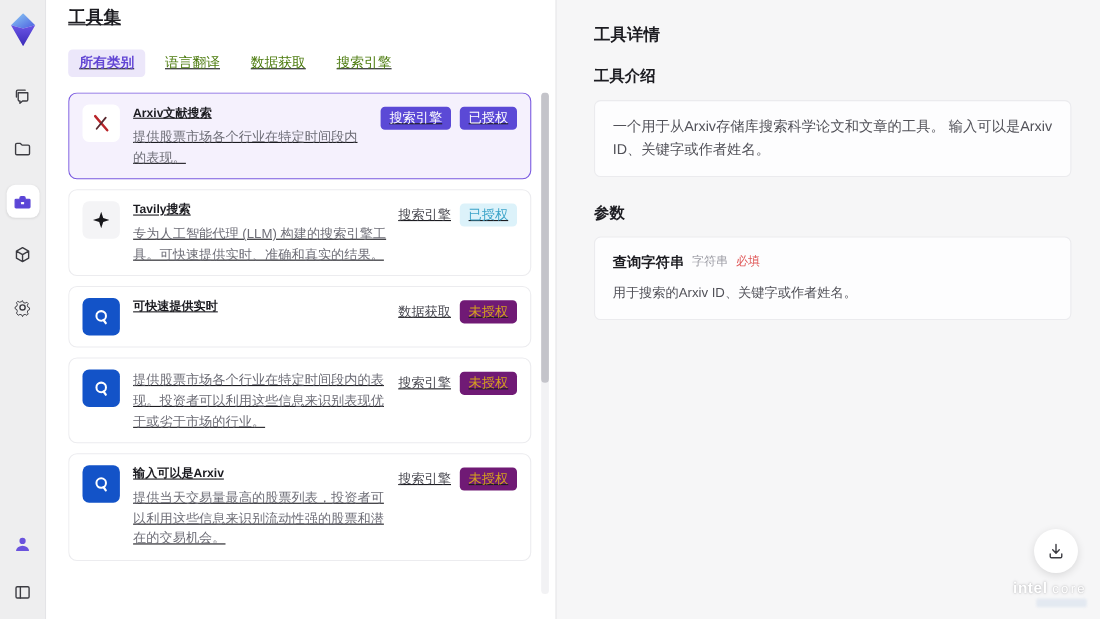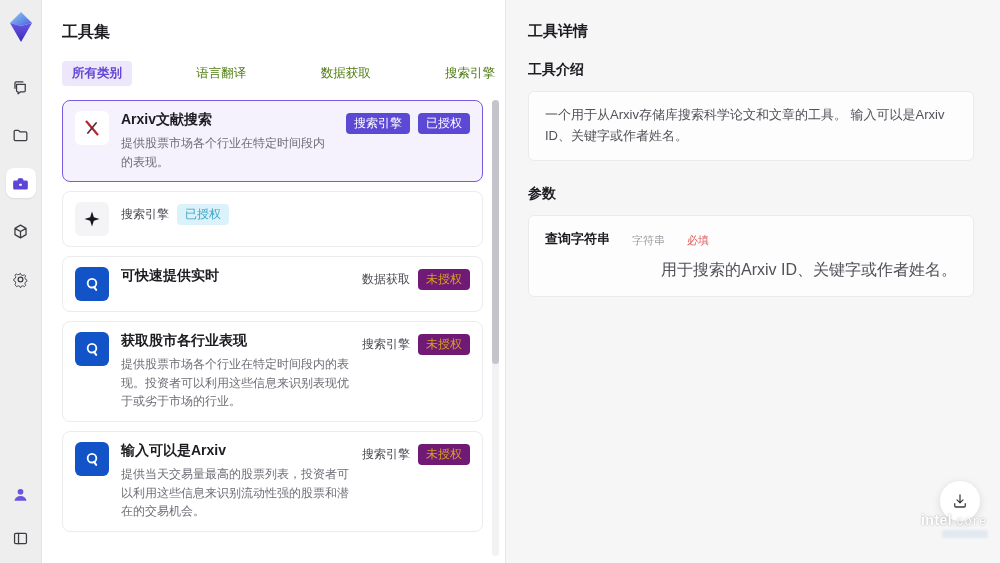--- a/index.html
+++ b/index.html
@@ -14,71 +14,71 @@
   .rail-nav { display:flex; flex-direction:column; gap:18px; align-items:center; }
   .rail-btn { width:30px; height:30px; border-radius:8px; display:flex; align-items:center;
     justify-content:center; cursor:pointer; }
   .rail-btn svg { width:19px; height:19px; stroke:#3c3c42; fill:none; stroke-width:1.6;
     stroke-linecap:round; stroke-linejoin:round; }
   .rail-btn.active { background:#ffffff; box-shadow:0 1px 2px rgba(0,0,0,.08); }
   .rail-btn.active svg { stroke:#5b45d6; fill:#5b45d6; }
   .rail-bottom { margin-top:auto; display:flex; flex-direction:column; gap:14px; align-items:center; }
 
   
-  .tools { width:463px; height:100%; padding:22px 0 0 20px; position:relative; flex-shrink:0; background:#fff; }
+  .tools { width:463px; height:100%; padding:6px 0 0 20px; position:relative; flex-shrink:0; background:#fff;text-decoration:underline; }
   .tools-title { font-size:16px; font-weight:bold; margin-bottom:18px; }
-  .tabs { display:flex; gap:20px; align-items:center; margin-bottom:14px; font-size:12.5px;justify-content:space-between; }
+  .tabs { display:flex; gap:8px; align-items:center; margin-bottom:14px; font-size:12.5px; }
   .tab { color:#4d7c0f; cursor:pointer; padding:4px 10px; border-radius:4px; }
   .tab.active { color:#6246d4; background:#ece7fa; font-weight:bold; }
   .tool-list { position:relative; height:460px; padding-right:22px; overflow:hidden;
     display:flex; flex-direction:column; gap:9px; }
 
   .card { display:flex; align-items:flex-start; background:#fff; border:1px solid #ececef;
     border-radius:8px; padding:10px 12px; cursor:pointer; flex-shrink:0; }
   .card.selected { background:#f5f1fd; border:1px solid #7a5ae0; }
   .card-icon { width:34px; height:34px; border-radius:6px; margin-right:12px; flex-shrink:0;
     display:flex; align-items:center; justify-content:center; background:#f4f4f6; }
   .card.selected .card-icon { background:#ffffff; }
   .card-icon.blue { background:#1353c8; }
   .card-body { flex:1; min-width:0; padding-right:10px; }
-  .card-title { font-size:14px; font-weight:bold; color:#1b1b20; margin-bottom:5px; }
+  .card-title { font-size:11px; font-weight:bold; color:#1b1b20; margin-bottom:5px; }
   .card-desc { font-size:12px; color:#6e6e77; line-height:1.55; }
   .card-tags { display:flex; gap:8px; align-items:center; flex-shrink:0; margin-top:2px; }
   .tag { font-size:12px; border-radius:4px; padding:2px 8px; white-space:nowrap; }
   .tag-solid { background:#5b49d6; color:#fff; }
   .tag-plain { color:#4b4b53; padding:2px 0; }
   .tag-cyan { background:#dcf2fa; color:#3ca4c9; }
   .tag-amber { background:#701a75; color:#d4a11e;text-align:center; }
 
   .scrollbar { position:absolute; right:6px; top:0; width:7px; height:456px;
     background:#f2f2f4; border-radius:4px; }
   .scrollbar-thumb { position:absolute; top:0; left:0; width:7px; height:58%;
     background:#c4c4ca; border-radius:4px; cursor:grab; }
 
   
   .detail { flex:1; height:100%; background:#f6f6f7; border-left:1px solid #e7e7ea;
-    padding:22px 26px 0 22px; position:relative; }
+    padding:22px 26px 0 34px; position:relative; }
   .detail-title { font-size:15px; font-weight:bold; margin-bottom:20px; }
   .section-h { font-size:14px; font-weight:bold; margin-bottom:12px; }
   .box { background:#fdfdfe; border:1px solid #ebebee; border-radius:6px;
     padding:13px 16px; font-size:13px; color:#515158; line-height:1.6; }
   .intro-box { margin-bottom:24px; }
-  .param-line { display:flex; align-items:flex-end; gap:22px; margin-bottom:8px; }
+  .param-line { display:flex; align-items:center; gap:7px; margin-bottom:8px; }
   .param-name { font-size:13px; font-weight:bold; color:#1b1b20; }
   .param-type { font-size:11px; color:#9b9ba3; }
   .param-required { font-size:11px; color:#e05a5a; }
-  .param-desc { font-size:16px; color:#515158;text-align:right; }
+  .param-desc { font-size:12px; color:#515158; }
 
   
   .fab { position:absolute; right:20px; bottom:42px; width:40px; height:40px; border-radius:50%;
     background:#fff; box-shadow:0 2px 8px rgba(0,0,0,.12); display:flex; align-items:center;
     justify-content:center; cursor:pointer; }
   .fab svg { width:18px; height:18px; stroke:#3c3c42; fill:none; stroke-width:1.7;
     stroke-linecap:round; stroke-linejoin:round; }
-  .brand { position:absolute; right:12px; bottom:25px; text-align:right; line-height:1;
+  .brand { position:absolute; right:12px; bottom:11px; text-align:right; line-height:1;
     color:#ffffff; text-shadow:0 0 2px rgba(90,90,95,.55); user-select:none; }
   .brand-row { font-size:14px; letter-spacing:.5px; }
   .brand-intel { font-weight:bold; }
   .brand-core { font-weight:normal; letter-spacing:2px; font-size:12px; }
   .brand-sub { margin-top:3px; margin-left:auto; width:46px; height:8px; border-radius:2px;
     background:#dfe6f0; opacity:.8; filter:blur(1px); }
 </style>
 </head>
 <body>
 
@@ -175,20 +175,24 @@
           <span class="tag tag-solid">已授权</span>
         </div>
       </div>
 
       <div class="card">
         <div class="card-icon">
           <svg viewBox="0 0 24 24" width="20" height="20">
             <path d="M12 3 L14.2 9.8 L21 12 L14.2 14.2 L12 21 L9.8 14.2 L3 12 L9.8 9.8 Z" fill="#17171b"></path>
           </svg>
         </div>
+        <div class="card-body">
+          <div class="card-title">Tavily搜索</div>
+          <div class="card-desc">专为人工智能代理 (LLM) 构建的搜索引擎工具。可快速提供实时、准确和真实的结果。</div>
+        </div>
         <div class="card-tags">
           <span class="tag tag-plain">搜索引擎</span>
           <span class="tag tag-cyan">已授权</span>
         </div>
       </div>
 
       <div class="card">
         <div class="card-icon blue">
           <svg viewBox="0 0 24 24" width="20" height="20">
             <circle cx="12" cy="11" r="5.2" fill="none" stroke="#ffffff" stroke-width="2.2"></circle>
@@ -205,21 +209,20 @@
       </div>
 
       <div class="card">
         <div class="card-icon blue">
           <svg viewBox="0 0 24 24" width="20" height="20">
             <circle cx="12" cy="11" r="5.2" fill="none" stroke="#ffffff" stroke-width="2.2"></circle>
             <path d="M14.5 15.5 L17 19" stroke="#ffffff" stroke-width="2.4" stroke-linecap="round"></path>
           </svg>
         </div>
         <div class="card-body">
-          <div class="card-title">获取股市各行业表现</div>
           <div class="card-desc">提供股票市场各个行业在特定时间段内的表现。投资者可以利用这些信息来识别表现优于或劣于市场的行业。</div>
         </div>
         <div class="card-tags">
           <span class="tag tag-plain">搜索引擎</span>
           <span class="tag tag-amber">未授权</span>
         </div>
       </div>
 
       <div class="card">
         <div class="card-icon blue">

